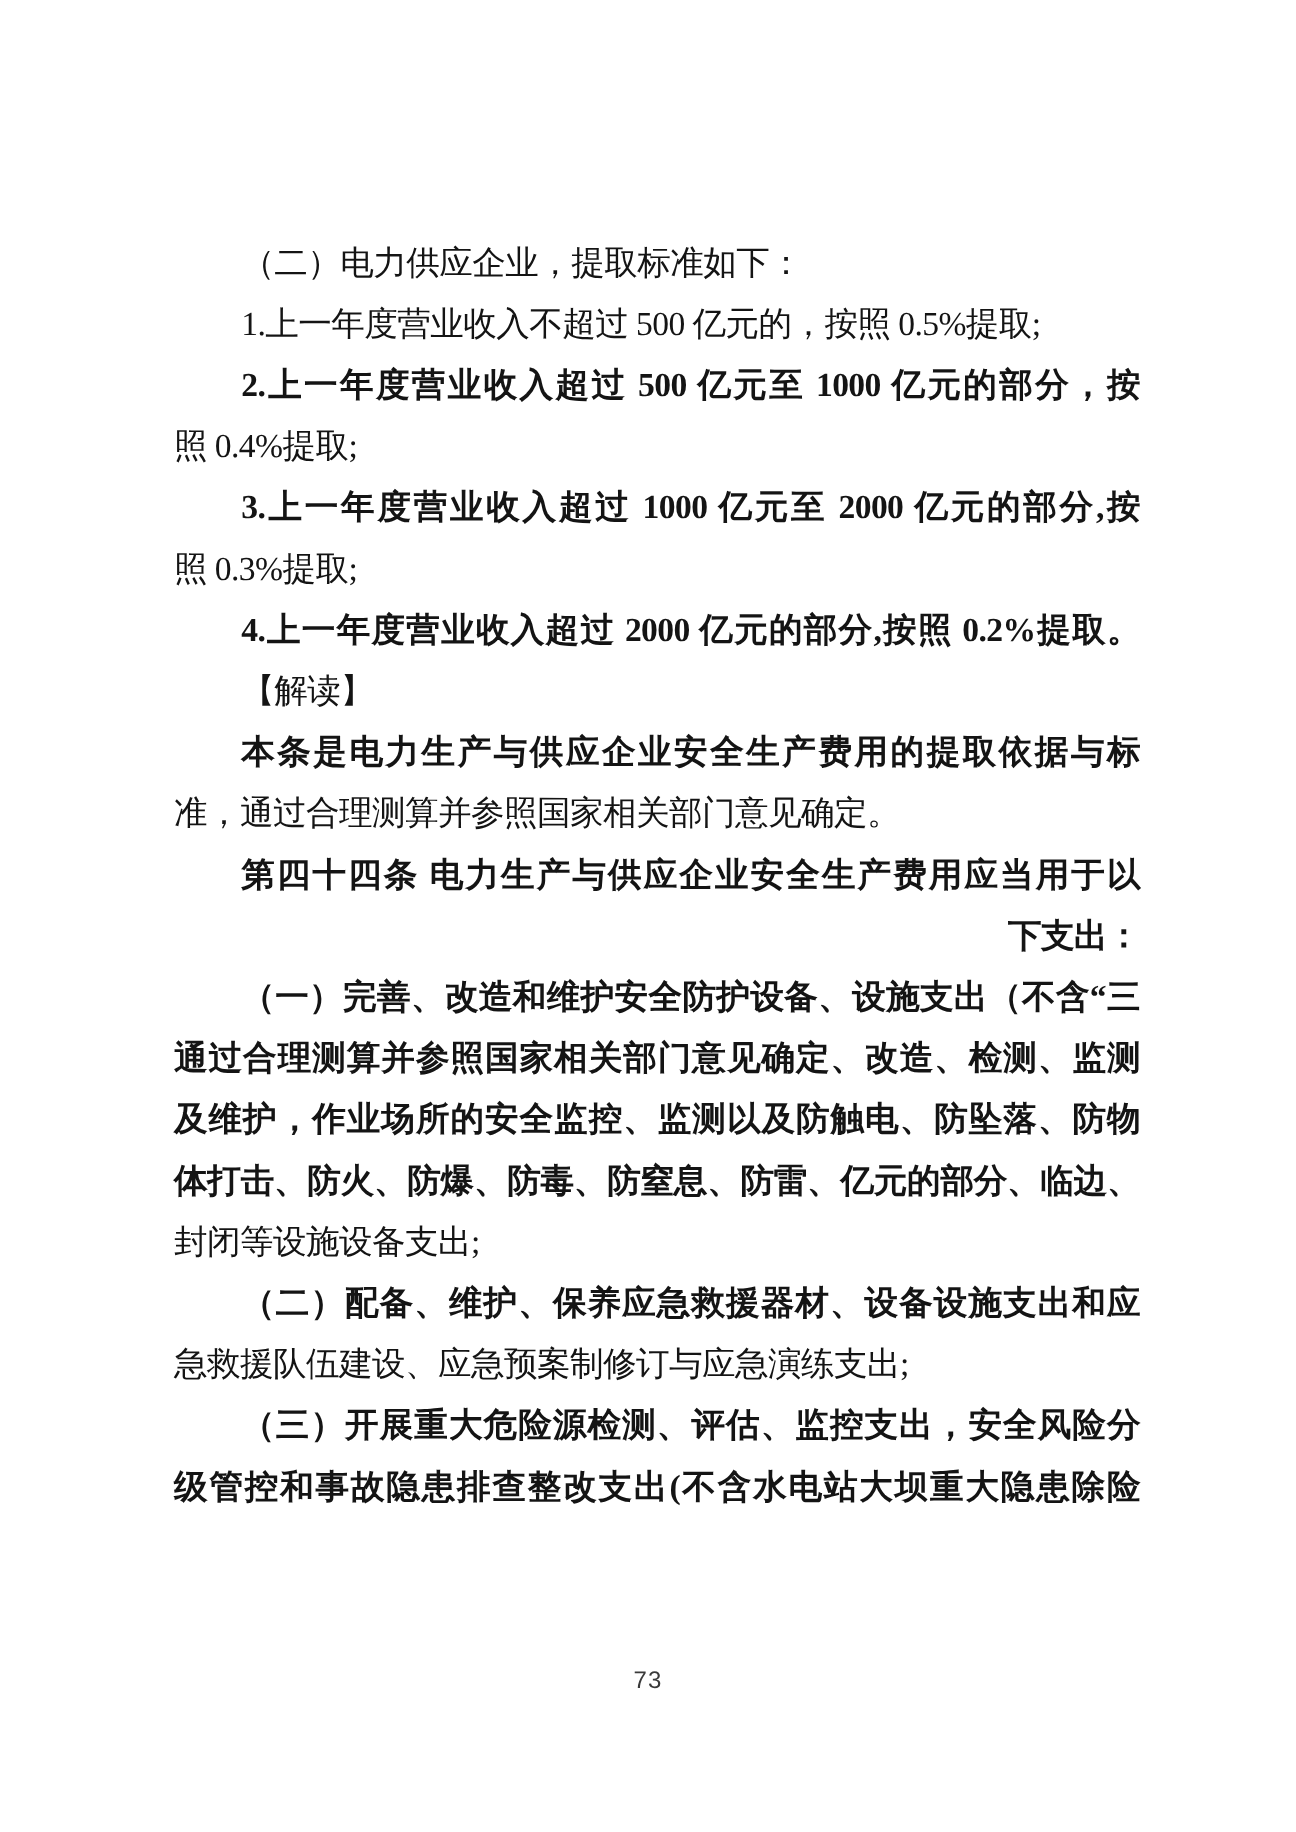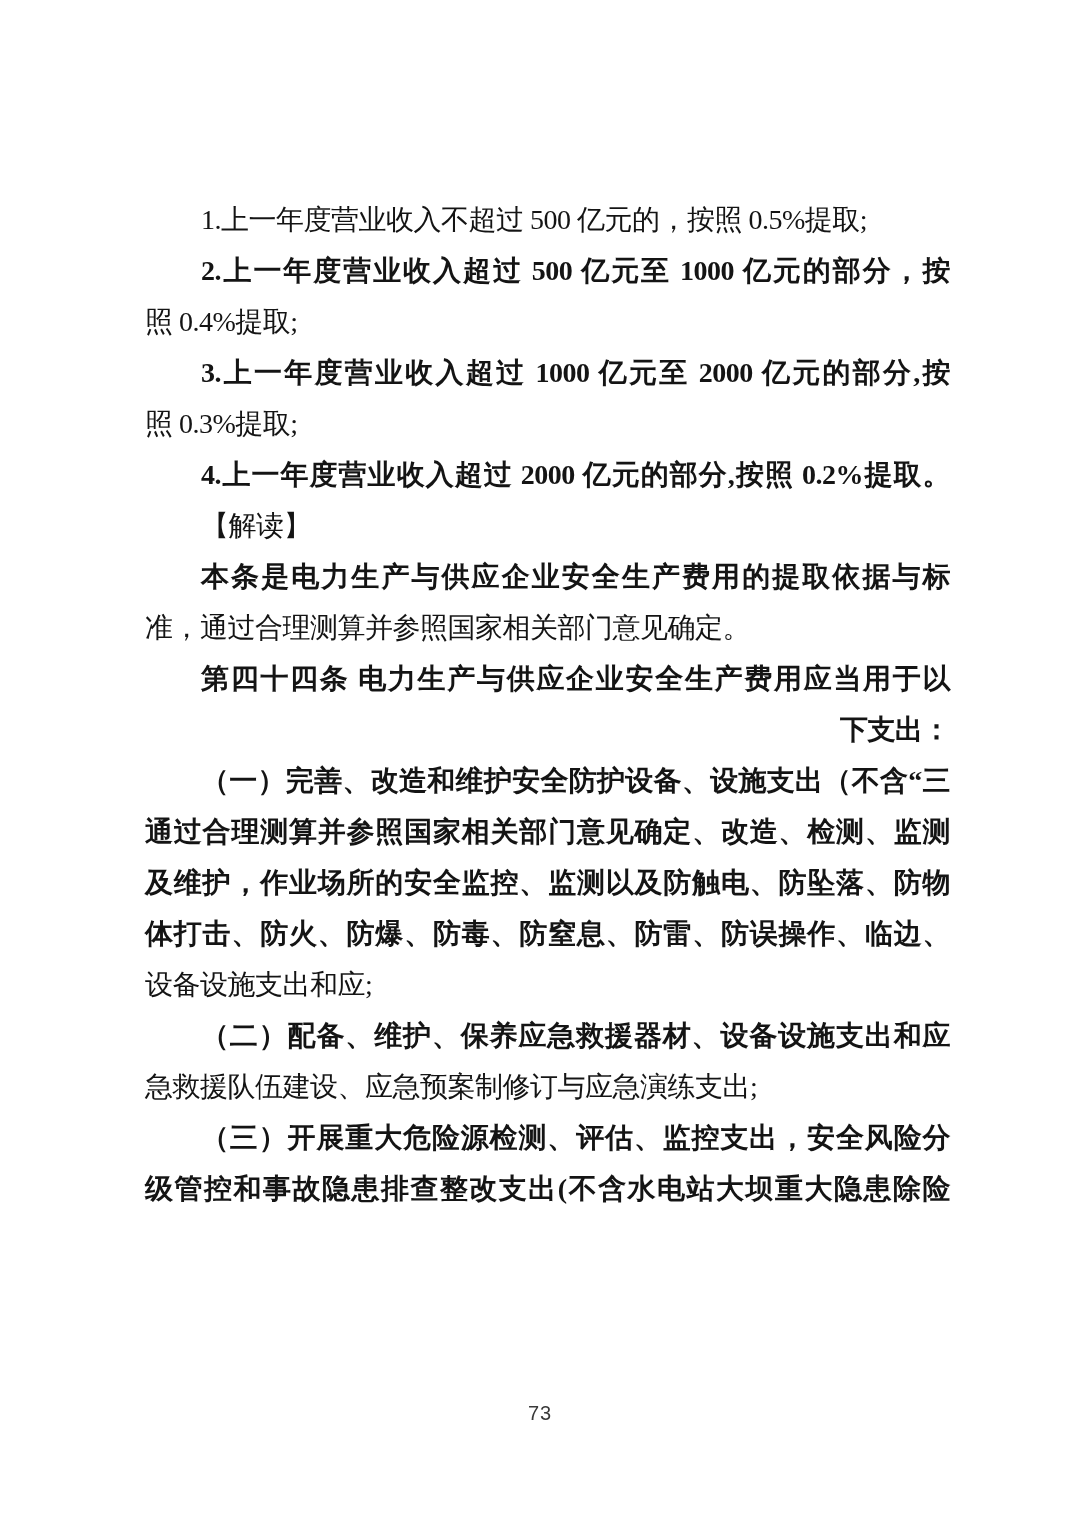--- a/index.html
+++ b/index.html
@@ -48,43 +48,43 @@
   .footer {
     position: absolute;
     left: 0;
     width: 100%;
     top: 1390px;
     text-align: center;
     font-family: "Liberation Sans", "DejaVu Sans", sans-serif;
     font-size: 20px;
     letter-spacing: 1px;
     color: #3a3a3a;
-    margin-top: 12px;
   }
 </style>
 </head>
 <body>
 
 <div class="page">
   <div class="content">
+    <div class="line indent">（二）电力供应企业，提取标准如下：</div>
     <div class="line indent">1.上一年度营业收入不超过 500 亿元的，按照 0.5%提取;</div>
     <div class="line indent justify">2.上一年度营业收入超过 500 亿元至 1000 亿元的部分，按</div>
     <div class="line">照 0.4%提取;</div>
     <div class="line indent justify">3.上一年度营业收入超过 1000 亿元至 2000 亿元的部分,按</div>
     <div class="line">照 0.3%提取;</div>
     <div class="line indent justify">4.上一年度营业收入超过 2000 亿元的部分,按照 0.2%提取。</div>
     <div class="line indent">【解读】</div>
     <div class="line indent justify">本条是电力生产与供应企业安全生产费用的提取依据与标</div>
     <div class="line">准，通过合理测算并参照国家相关部门意见确定。</div>
     <div class="line indent justify bold">第四十四条 电力生产与供应企业安全生产费用应当用于以</div>
     <div class="line bold">下支出：</div>
     <div class="line indent justify">（一）完善、改造和维护安全防护设备、设施支出（不含“三</div>
     <div class="line justify">通过合理测算并参照国家相关部门意见确定、改造、检测、监测</div>
     <div class="line justify">及维护，作业场所的安全监控、监测以及防触电、防坠落、防物</div>
-    <div class="line justify">体打击、防火、防爆、防毒、防窒息、防雷、防误操作、临边、</div>
-    <div class="line">设备设施支出和应;</div>
+    <div class="line justify">体打击、防火、防爆、防毒、防窒息、防雷、亿元的部分、临边、</div>
+    <div class="line">封闭等设施设备支出;</div>
     <div class="line indent justify">（二）配备、维护、保养应急救援器材、设备设施支出和应</div>
     <div class="line">急救援队伍建设、应急预案制修订与应急演练支出;</div>
     <div class="line indent justify">（三）开展重大危险源检测、评估、监控支出，安全风险分</div>
     <div class="line justify">级管控和事故隐患排查整改支出(不含水电站大坝重大隐患除险</div>
   </div>
   <div class="footer">73</div>
 </div>
 
 </body></html>

